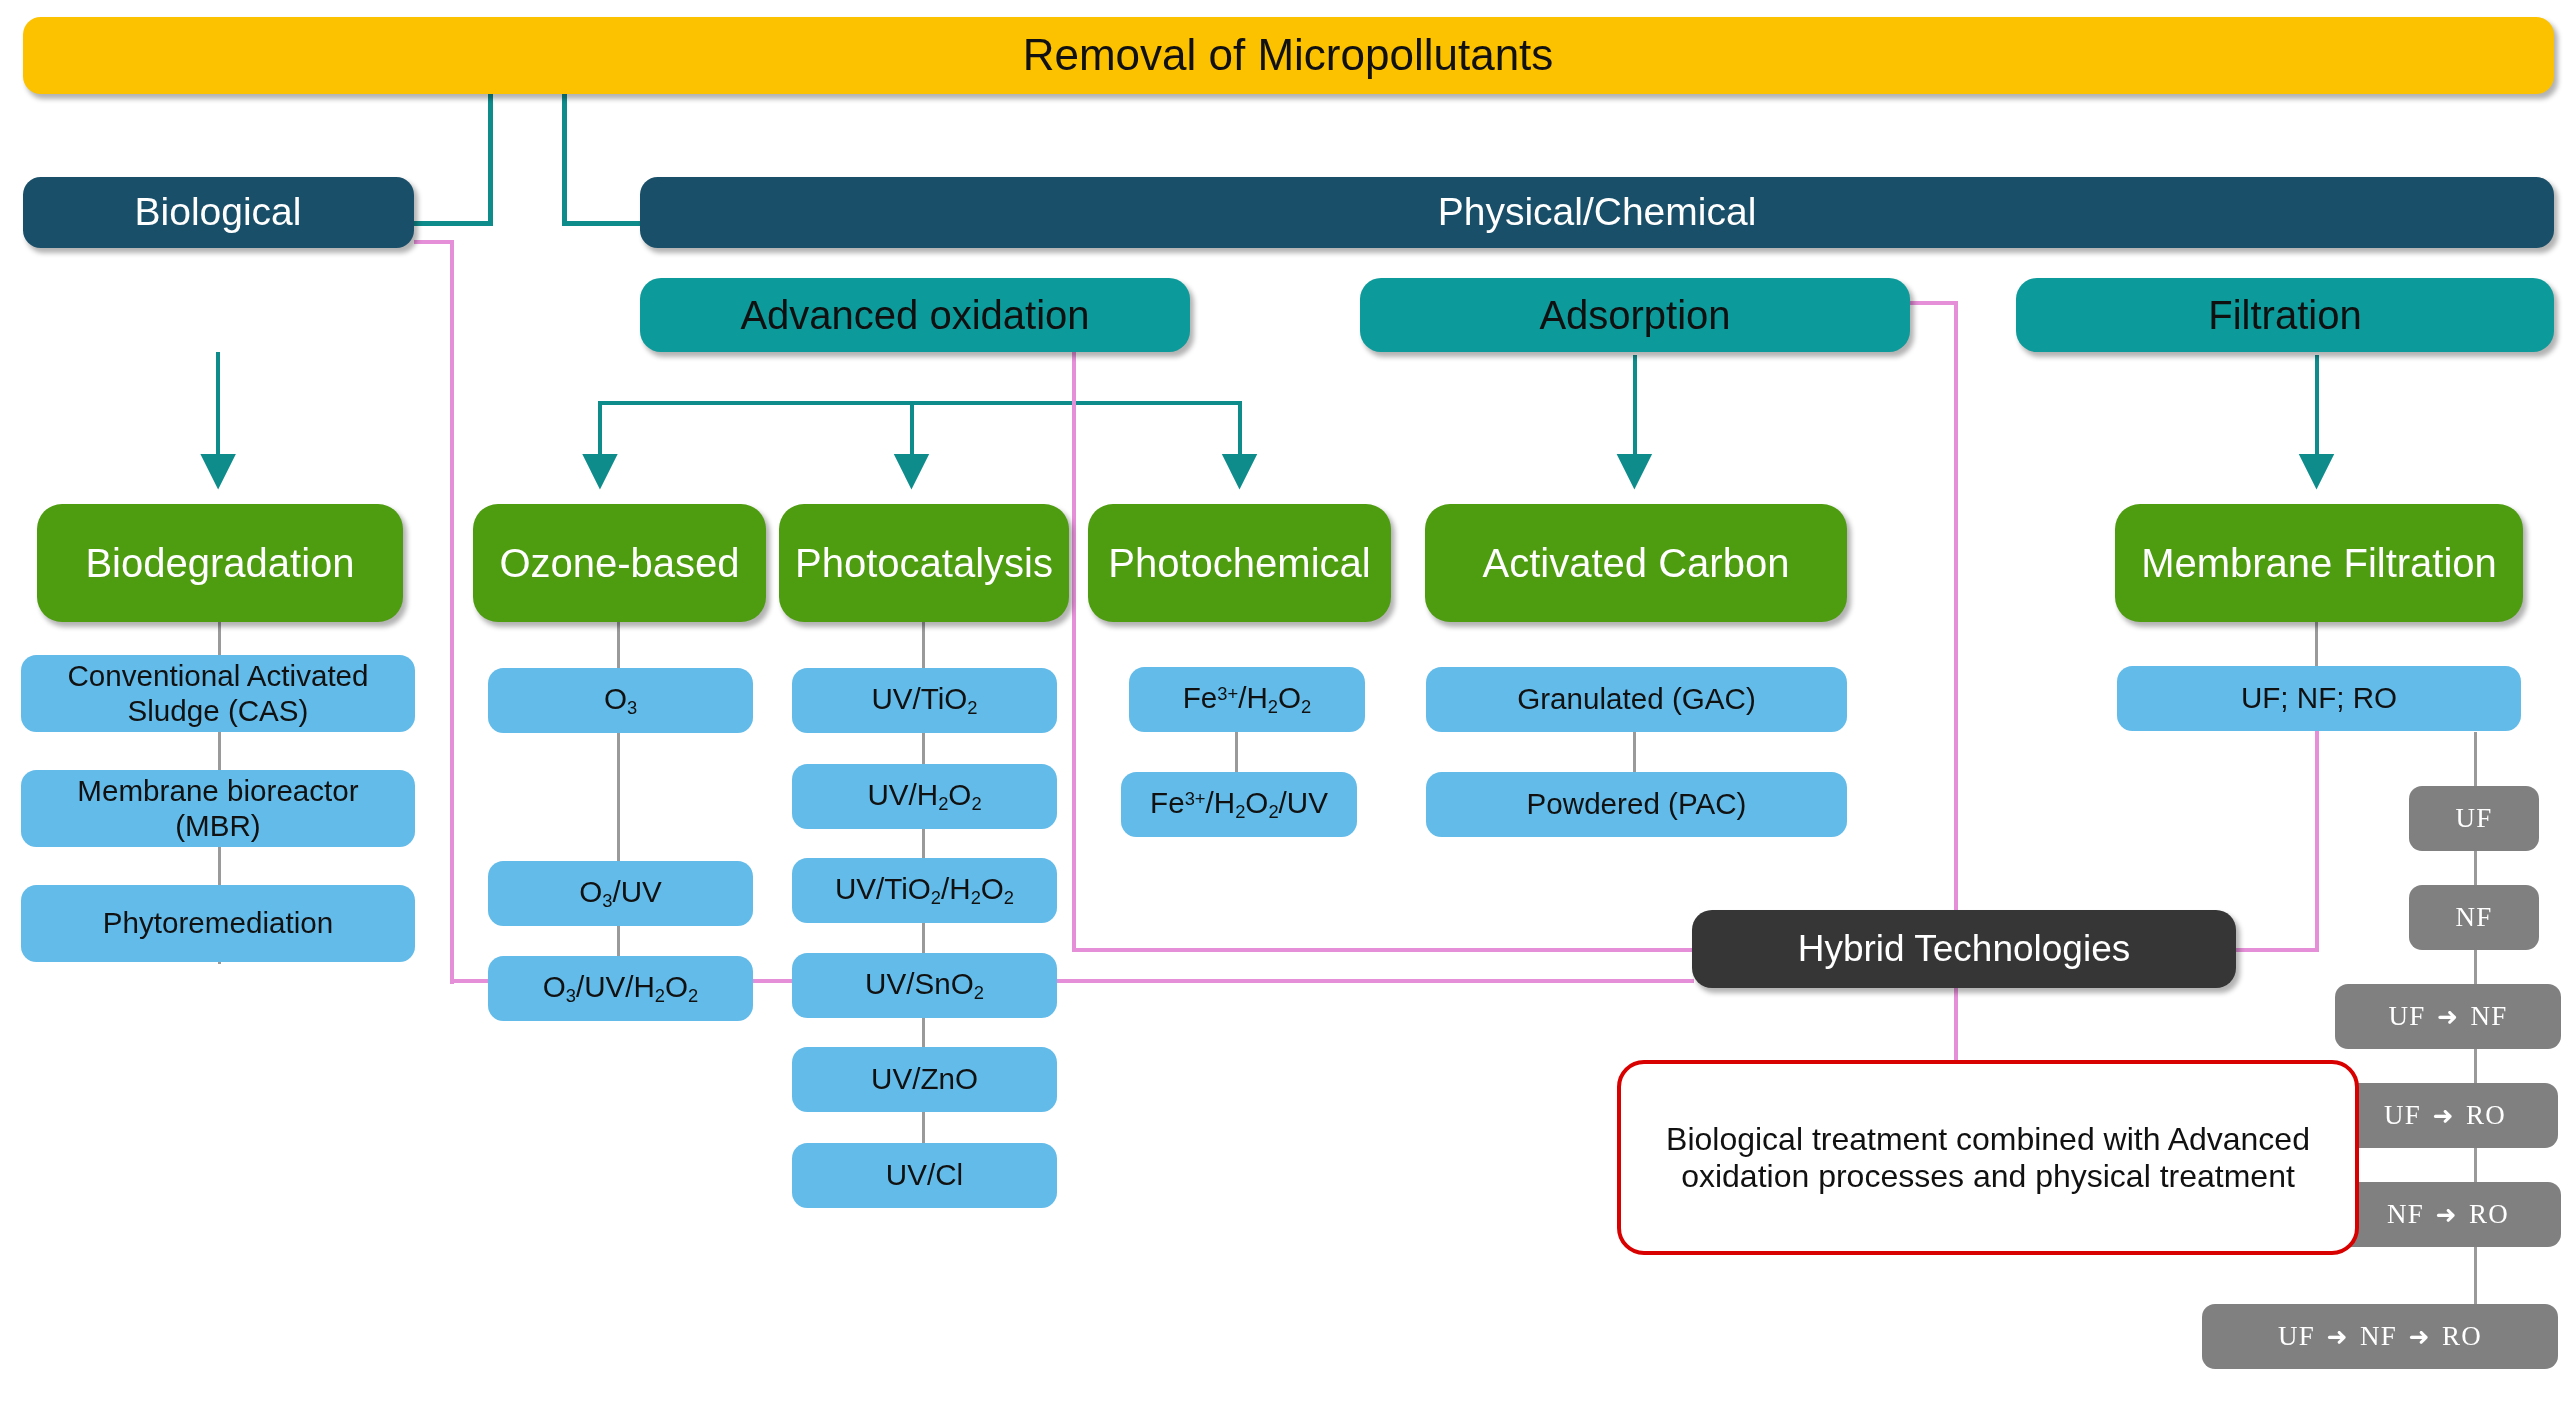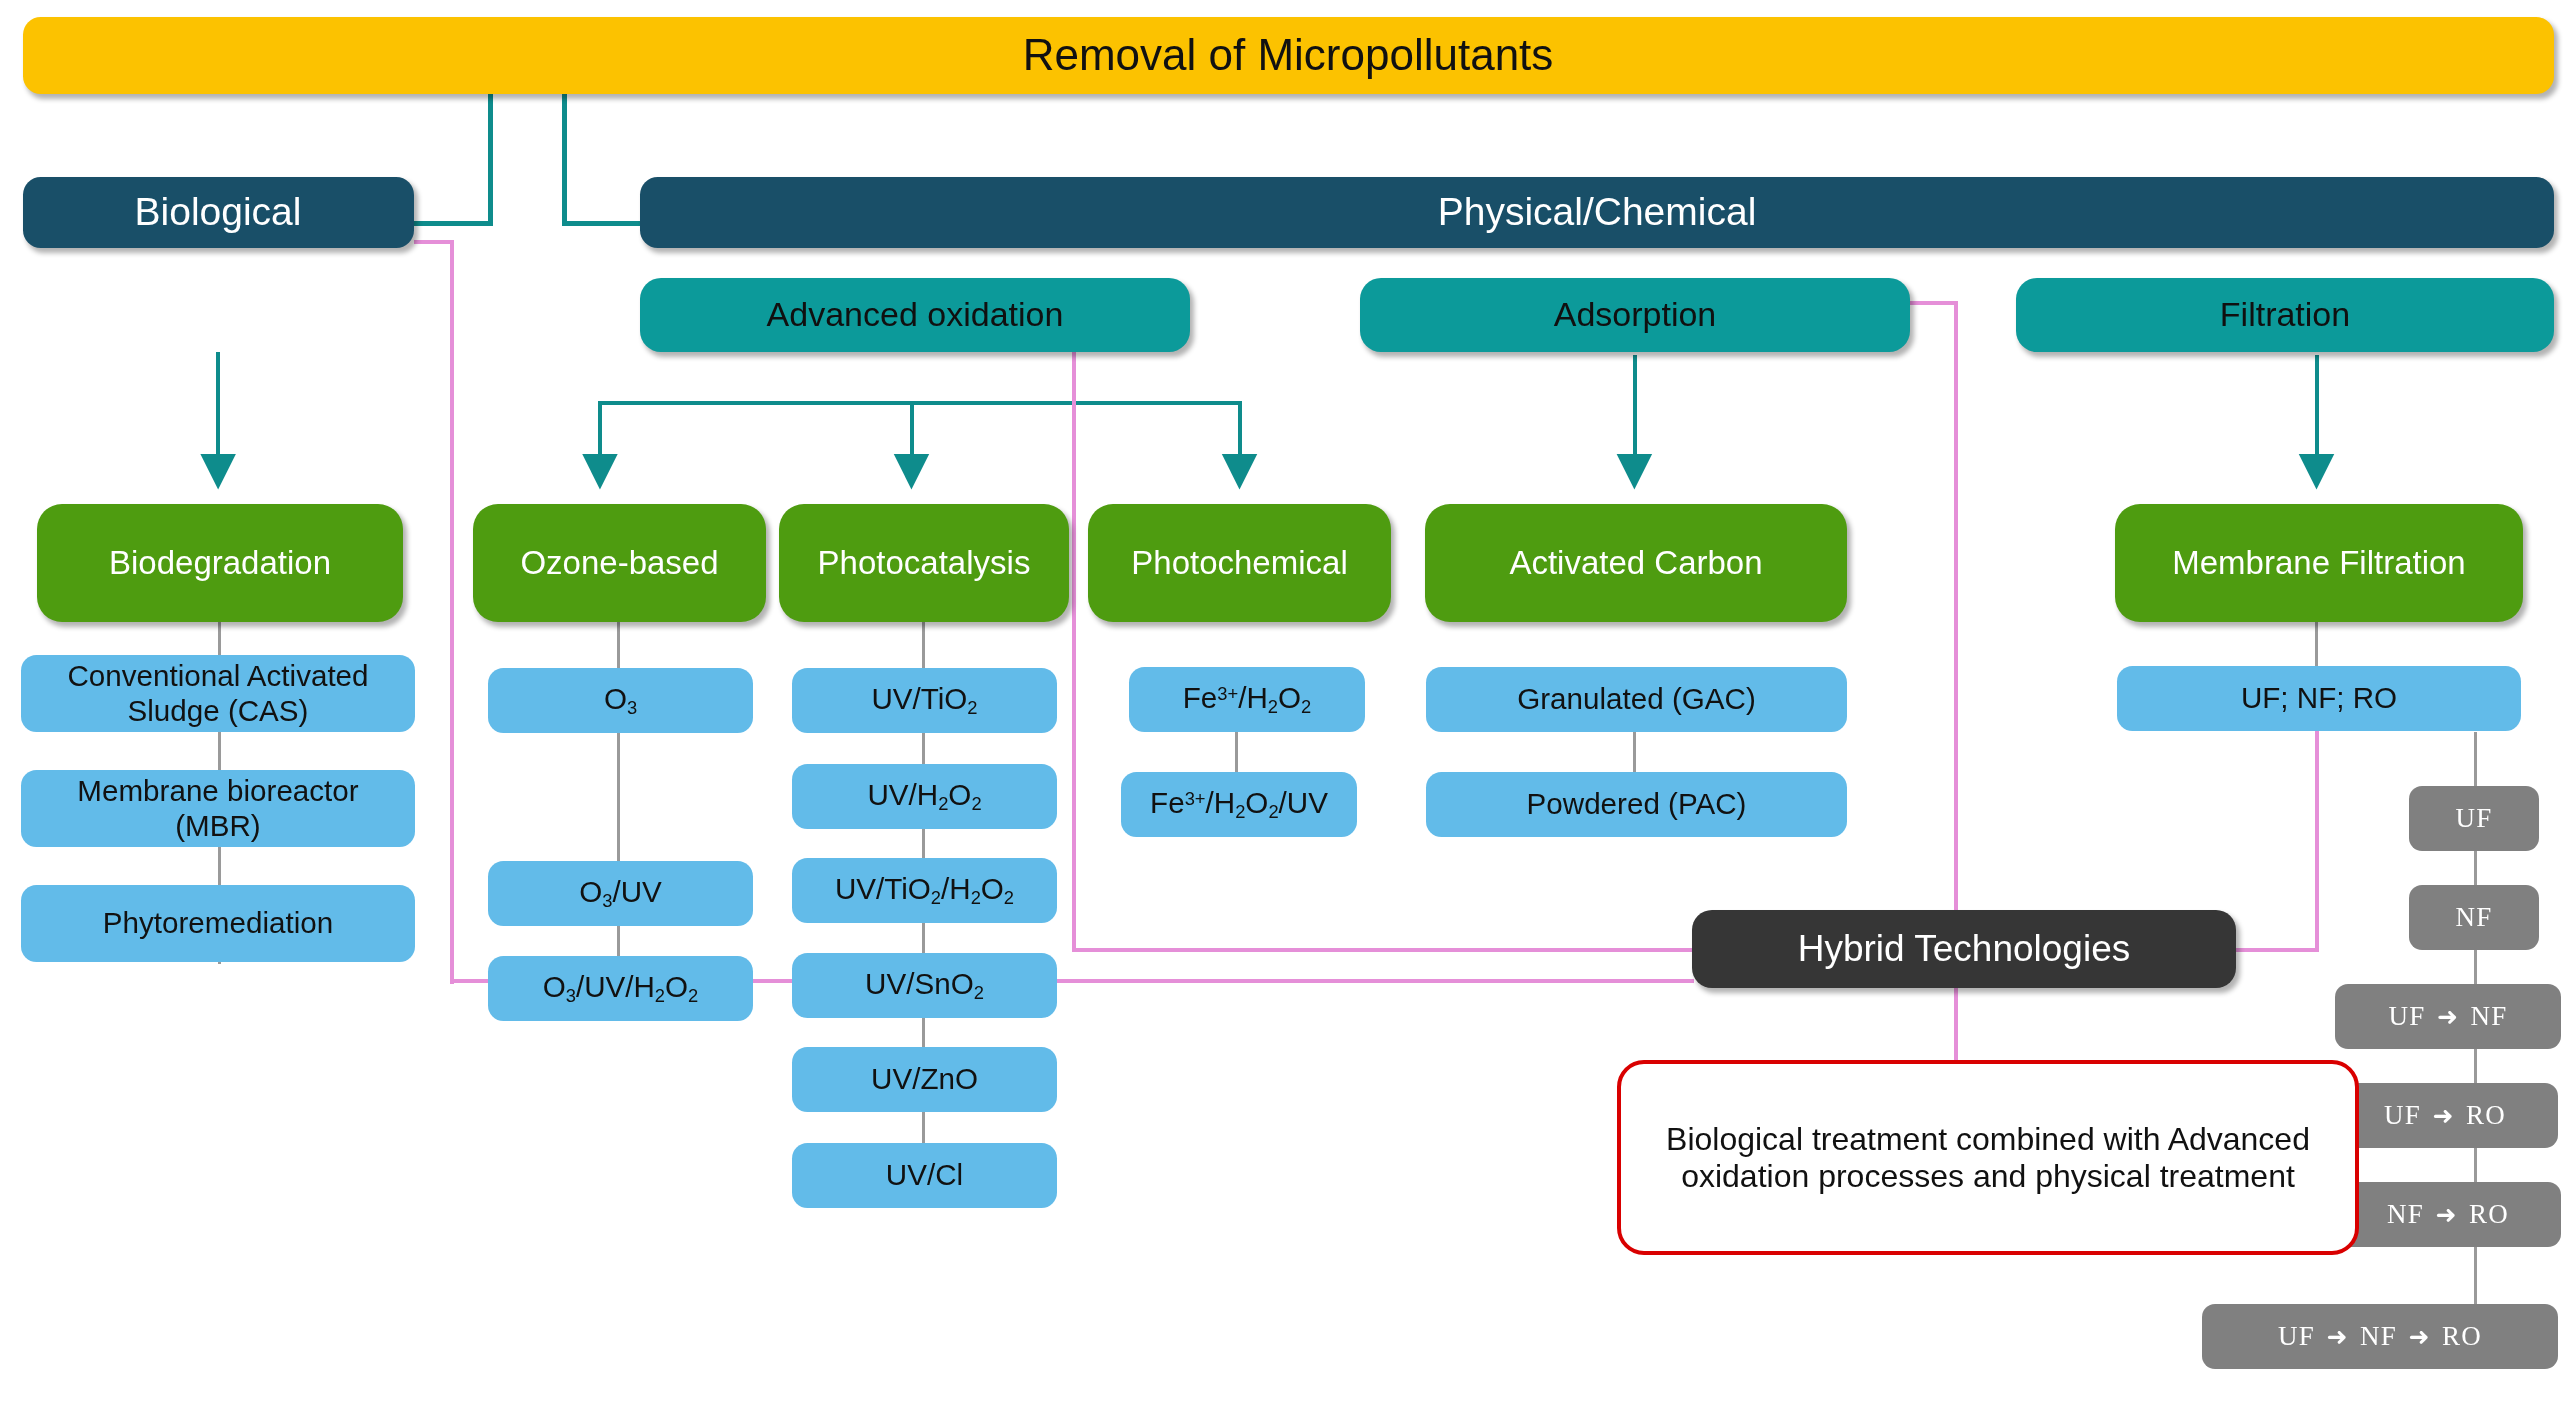--- a/index.html
+++ b/index.html
@@ -3,22 +3,22 @@
 <meta charset="utf-8">
 <style>
   html,body{margin:0;padding:0;background:#ffffff;}
   body{font-family:"Liberation Sans",sans-serif;}
   #stage{position:relative;width:2576px;height:1414px;background:#ffffff;overflow:hidden;}
   .box{position:absolute;box-sizing:border-box;display:flex;align-items:center;justify-content:center;text-align:center;line-height:1.15;}
   .shadow{box-shadow:3.5px 4.1px 5.3px rgba(0,0,0,0.30);justify-content:center;}
 
   .lvl0{background:#fcc200;color:#111111;font-size:44px;border-radius:17.7px;}
   .lvl1{background:#194f68;color:#ffffff;font-size:39px;border-radius:17.7px;}
-  .lvl2{background:#0c9a9a;color:#101010;font-size:34px;border-radius:21px;}
-  .lvl3{background:#4e9c10;color:#ffffff;font-size:33px;border-radius:25px;}
+  .lvl2{background:#0c9a9a;color:#101010;font-size:40px;border-radius:21px;}
+  .lvl3{background:#4e9c10;color:#ffffff;font-size:40px;border-radius:25px;}
   .lvl4{background:#62bbe9;color:#111111;font-size:29.6px;border-radius:15.4px;}
   .hybrid{background:#363636;color:#ffffff;font-size:37px;border-radius:20px;}
   .note{background:#ffffff;color:#111111;font-size:32px;border:4.1px solid #d90000;border-radius:27px;padding:10.6px 23.6px;}
   .gray{background:#808080;color:#ffffff;font-size:27px;border-radius:13px;font-family:"Liberation Serif",serif;letter-spacing:1.2px;}
 
   .ln{position:absolute;background:#9a9a9a;}
   .teal{background:#0e8c8c;}
   .pink{background:#e58fd8;}
 
   svg.arrowlayer{position:absolute;left:0;top:0;width:2576px;height:1414px;pointer-events:none;}

